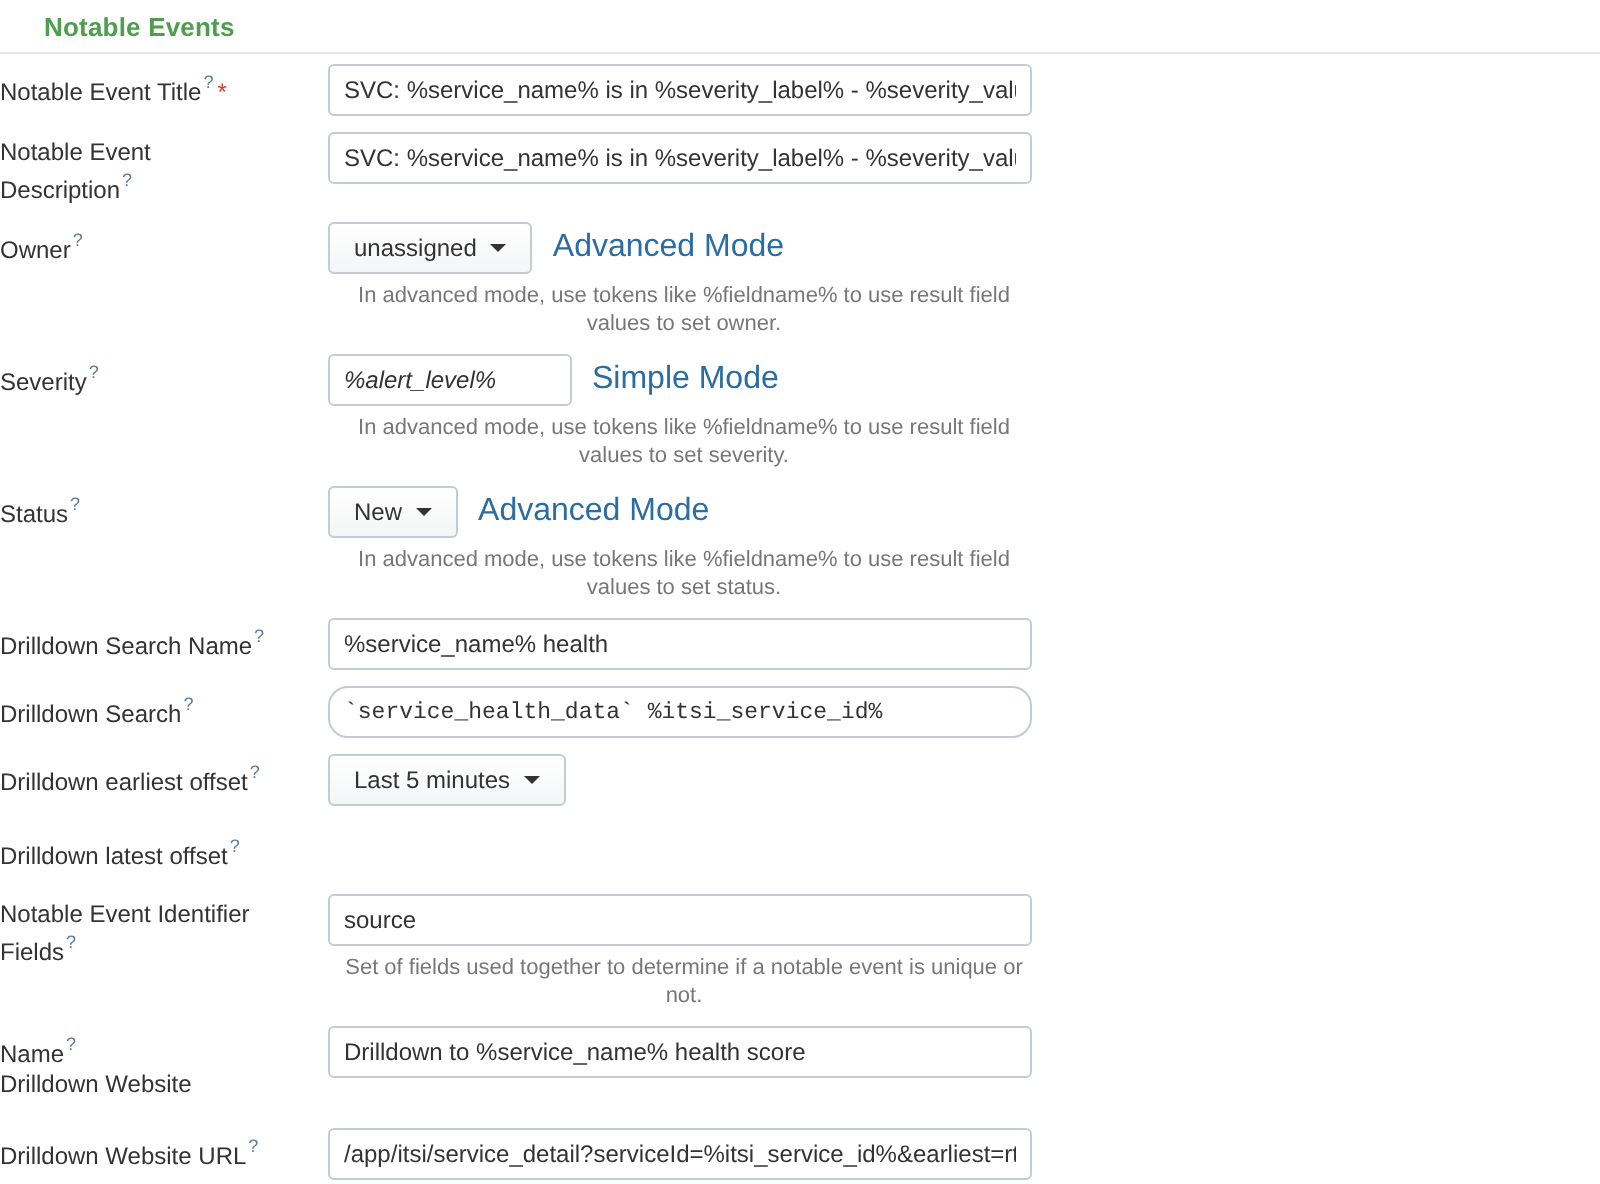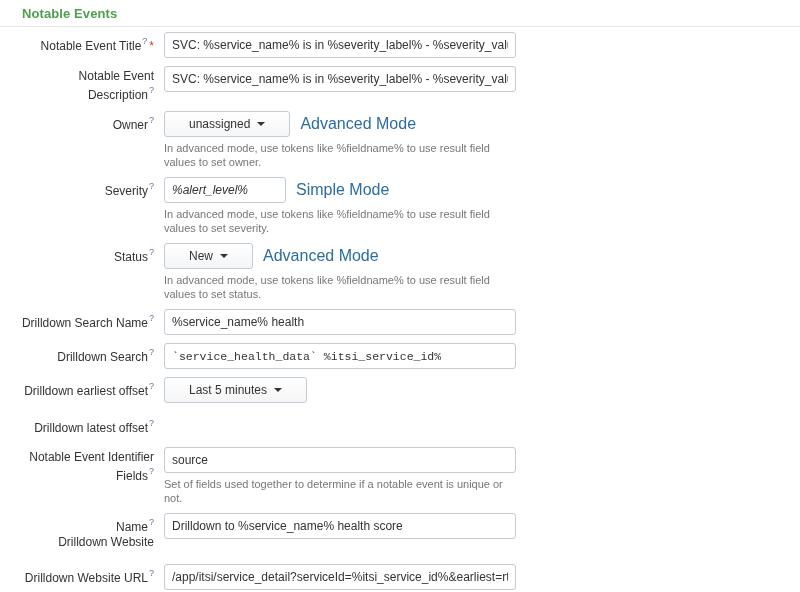--- a/index.html
+++ b/index.html
@@ -46,21 +46,21 @@
     width: 800px;
   }
   .row {
     display: flex;
     align-items: flex-start;
     margin-bottom: 0px;
   }
   .label-cell {
     width: 164px;
     min-width: 164px;
-    text-align: right;
+    text-align: left;
     padding-right: 10px;
     box-sizing: border-box;
     color: #333333;
     font-size: 12px;
     line-height: 15px;
     padding-top: 8px;
   }
   .label-cell.two-line {
     line-height: 15px;
   }
@@ -96,31 +96,32 @@
     background: #ffffff;
     outline: none;
   }
   input.text.narrow {
     width: 122px;
     font-style: italic;
   }
   input.mono {
     font-family: "Liberation Mono", monospace;
     font-size: 11.5px;
+    border-radius: 10px;
   }
   .dropdown {
     display: inline-flex;
     align-items: center;
     justify-content: space-between;
     height: 26px;
     box-sizing: border-box;
     border: 1px solid #c3cbd4;
     border-radius: 3px;
     background: linear-gradient(to bottom, #ffffff, #f4f5f6);
-    padding: 0 24px;
+    padding: 0 12px;
     font-size: 12px;
     color: #333333;
     cursor: pointer;
     vertical-align: middle;
   }
   .dropdown .caret {
     margin-left: 7px;
     width: 0;
     height: 0;
     border-left: 4px solid transparent;
@@ -135,20 +136,21 @@
     cursor: pointer;
     text-decoration: none;
     vertical-align: middle;
   }
   .hint {
     color: #777777;
     font-size: 11px;
     line-height: 14px;
     margin-top: 4px;
     max-width: 356px;
+    text-align: center;
   }
   .inline-group {
     display: flex;
     align-items: center;
   }
   .spacer-3 { height: 3px; }
 </style>
 </head>
 <body>
 

